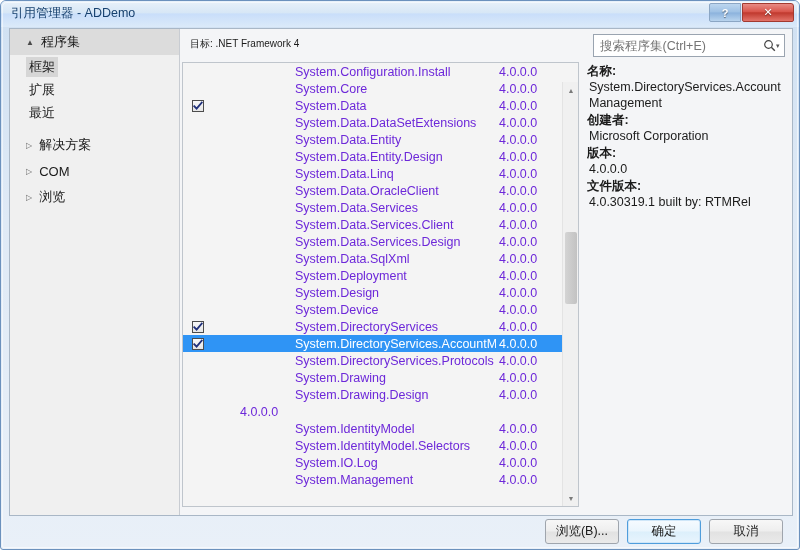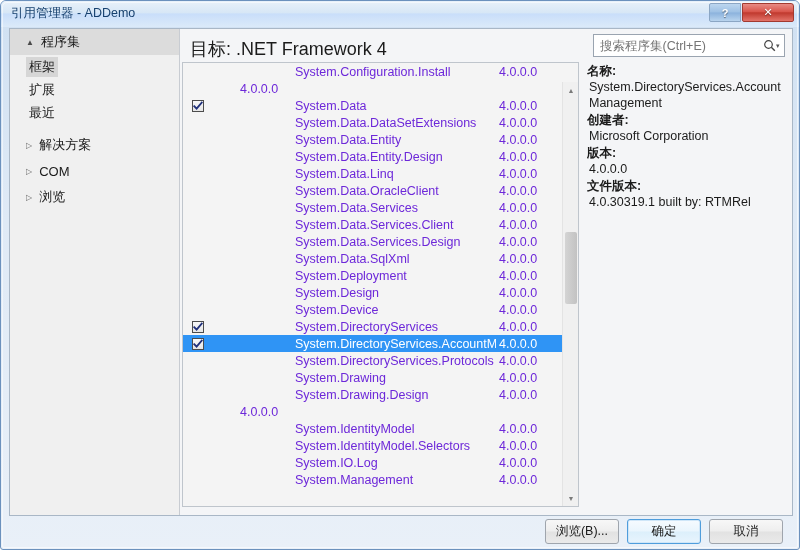--- a/index.html
+++ b/index.html
@@ -116,21 +116,21 @@
 
   
   #main {
     position: absolute;
     left: 170px; top: 0;
     width: 613px; height: 486px;
   }
   #target-label {
     position: absolute;
     left: 10px; top: 8px;
-    font-size: 18px;
+    font-size: 10px;
     color: #1b1b1b;
     white-space: nowrap;
   }
 
   
   #searchbox {
     position: absolute;
     left: 413px; top: 5px;
     width: 192px; height: 23px;
     background: #ffffff;
@@ -327,20 +327,21 @@
 
       <div id="listview">
         <div id="list-body">
             <div class="row">
               <div class="cell-check"></div>
               <div class="cell-name">System.Configuration.Install</div>
               <div class="cell-ver">4.0.0.0</div>
             </div>
             <div class="row">
               <div class="cell-check"></div>
+              <div class="cell-name">System.Core</div>
               <div class="cell-ver">4.0.0.0</div>
             </div>
             <div class="row">
               <div class="cell-check">
                 <span class="chk">
                   <svg width="10" height="10" viewBox="0 0 10 10">
                     <path d="M1.2 5.2 L3.6 7.6 L8.8 1.6" fill="none" stroke="#20307a" stroke-width="1.8" stroke-linecap="square"></path>
                   </svg>
                 </span>
               </div>

